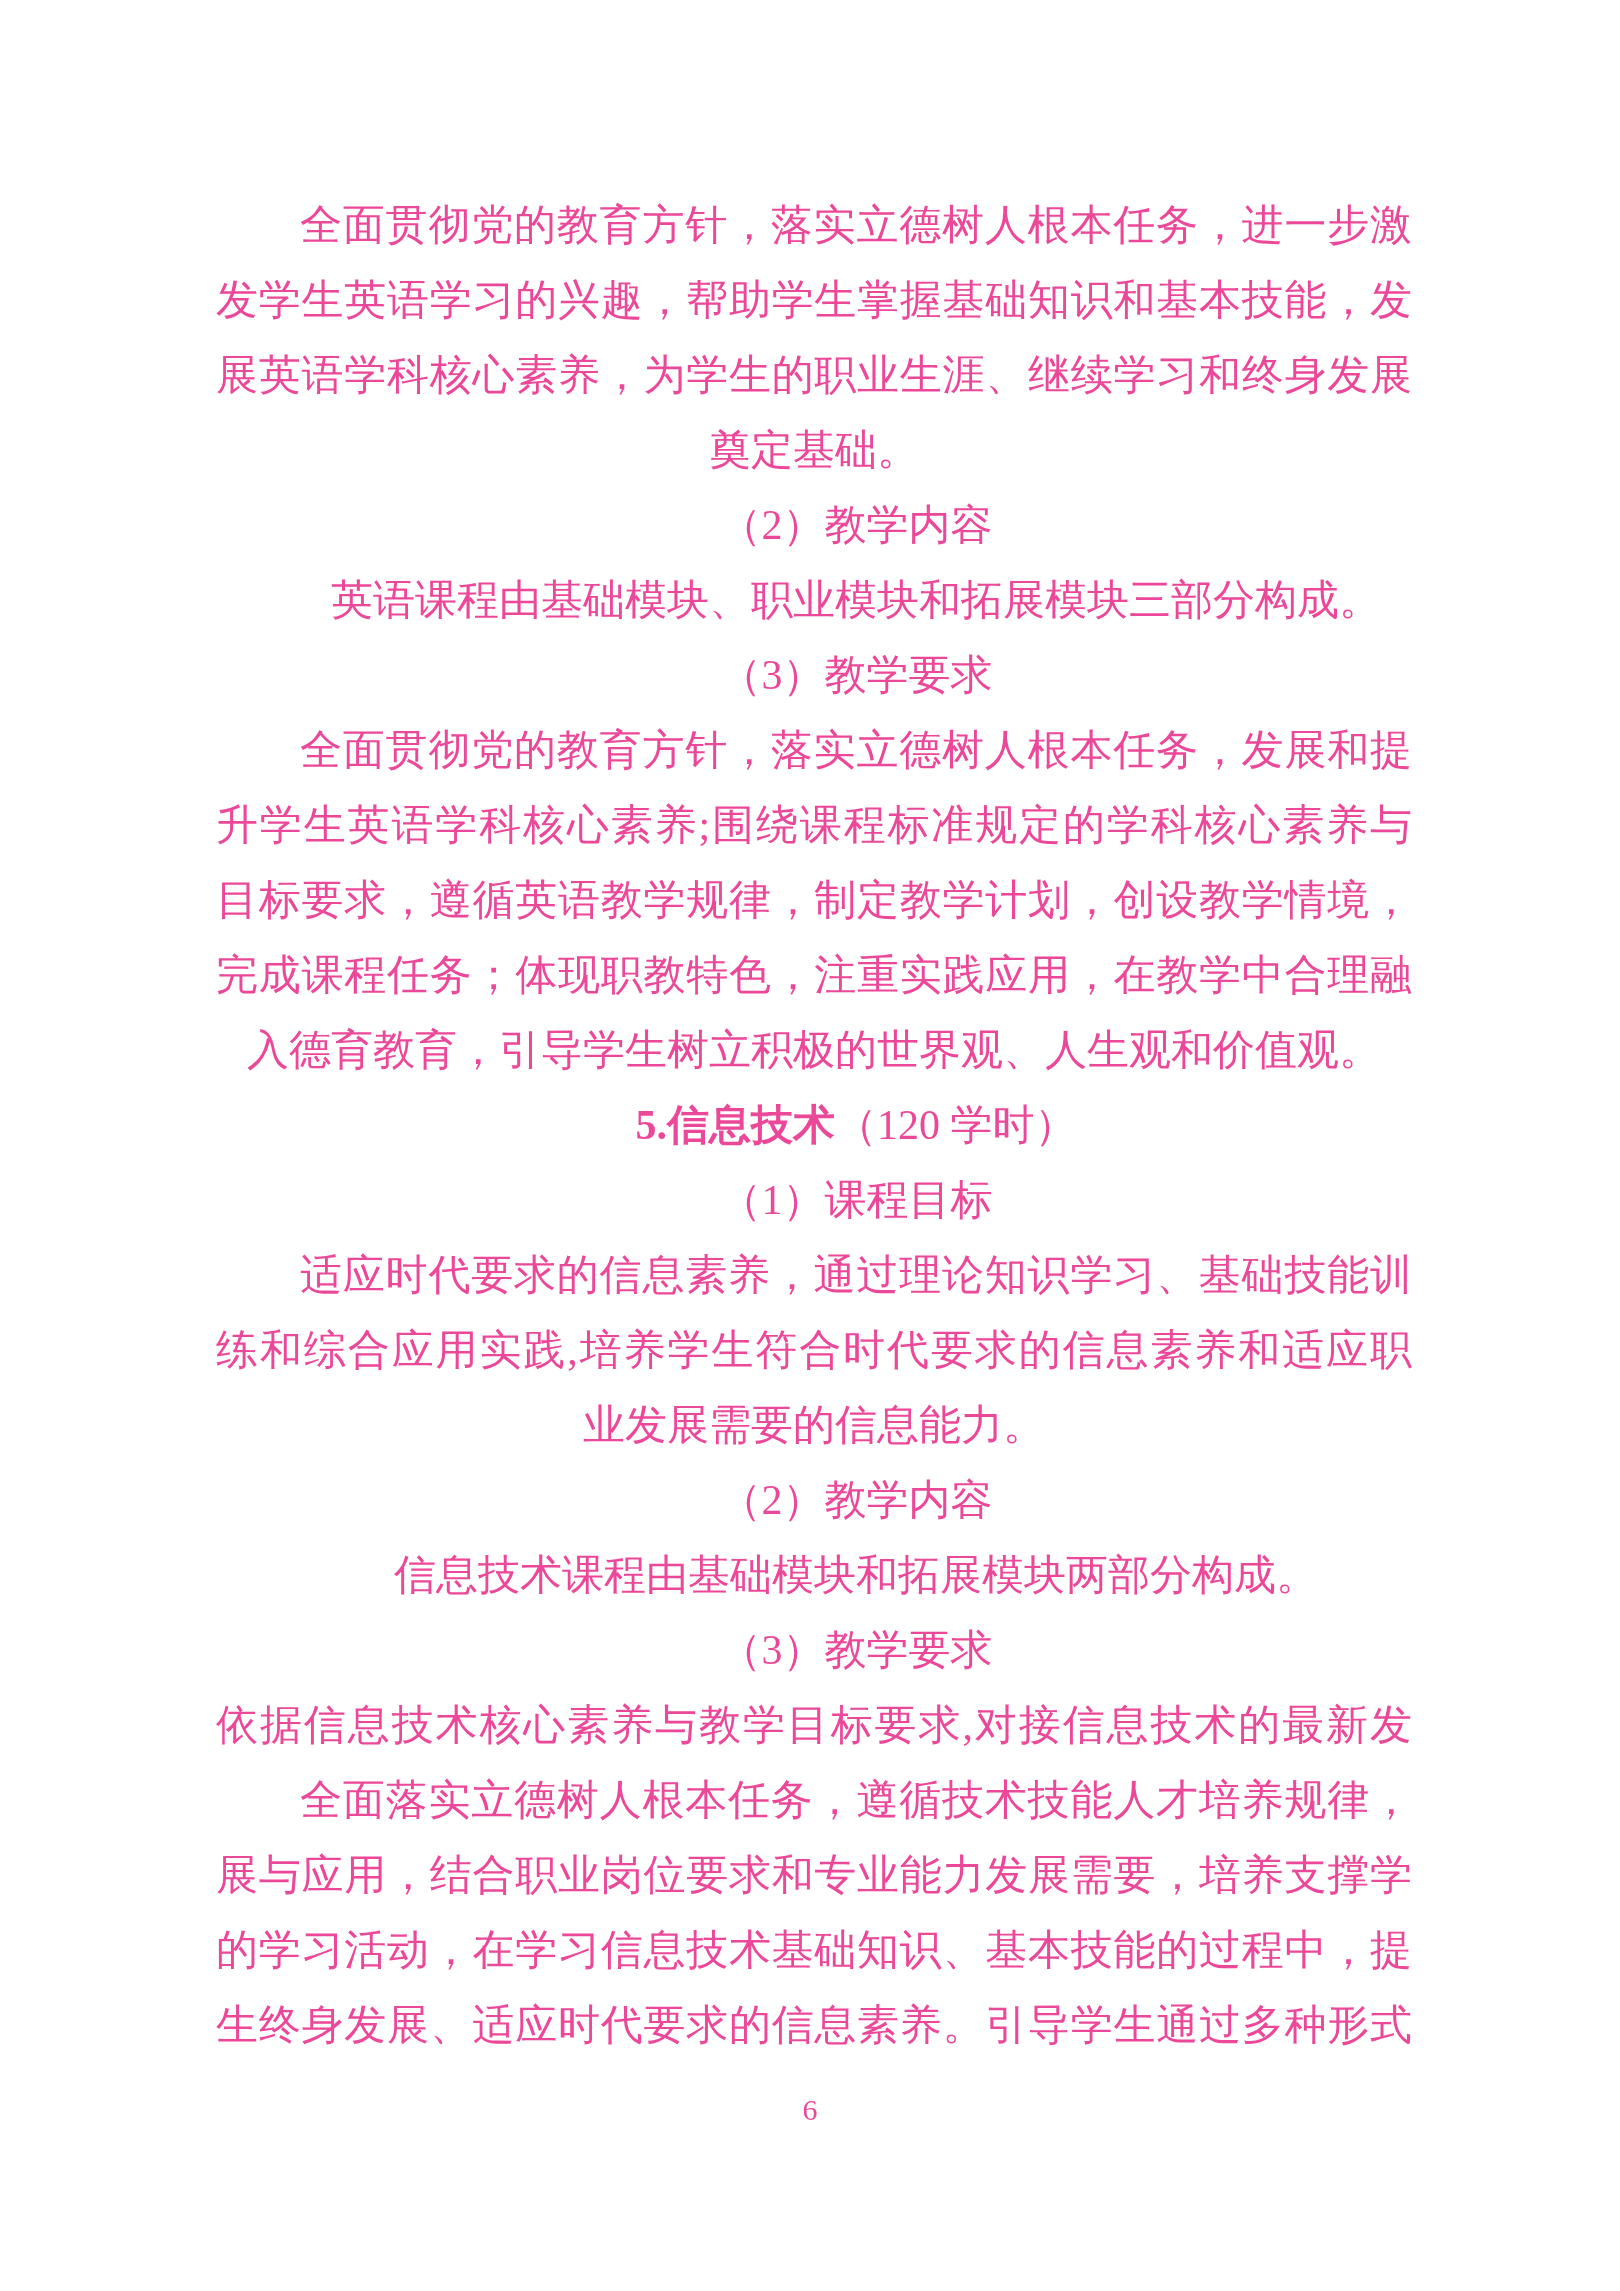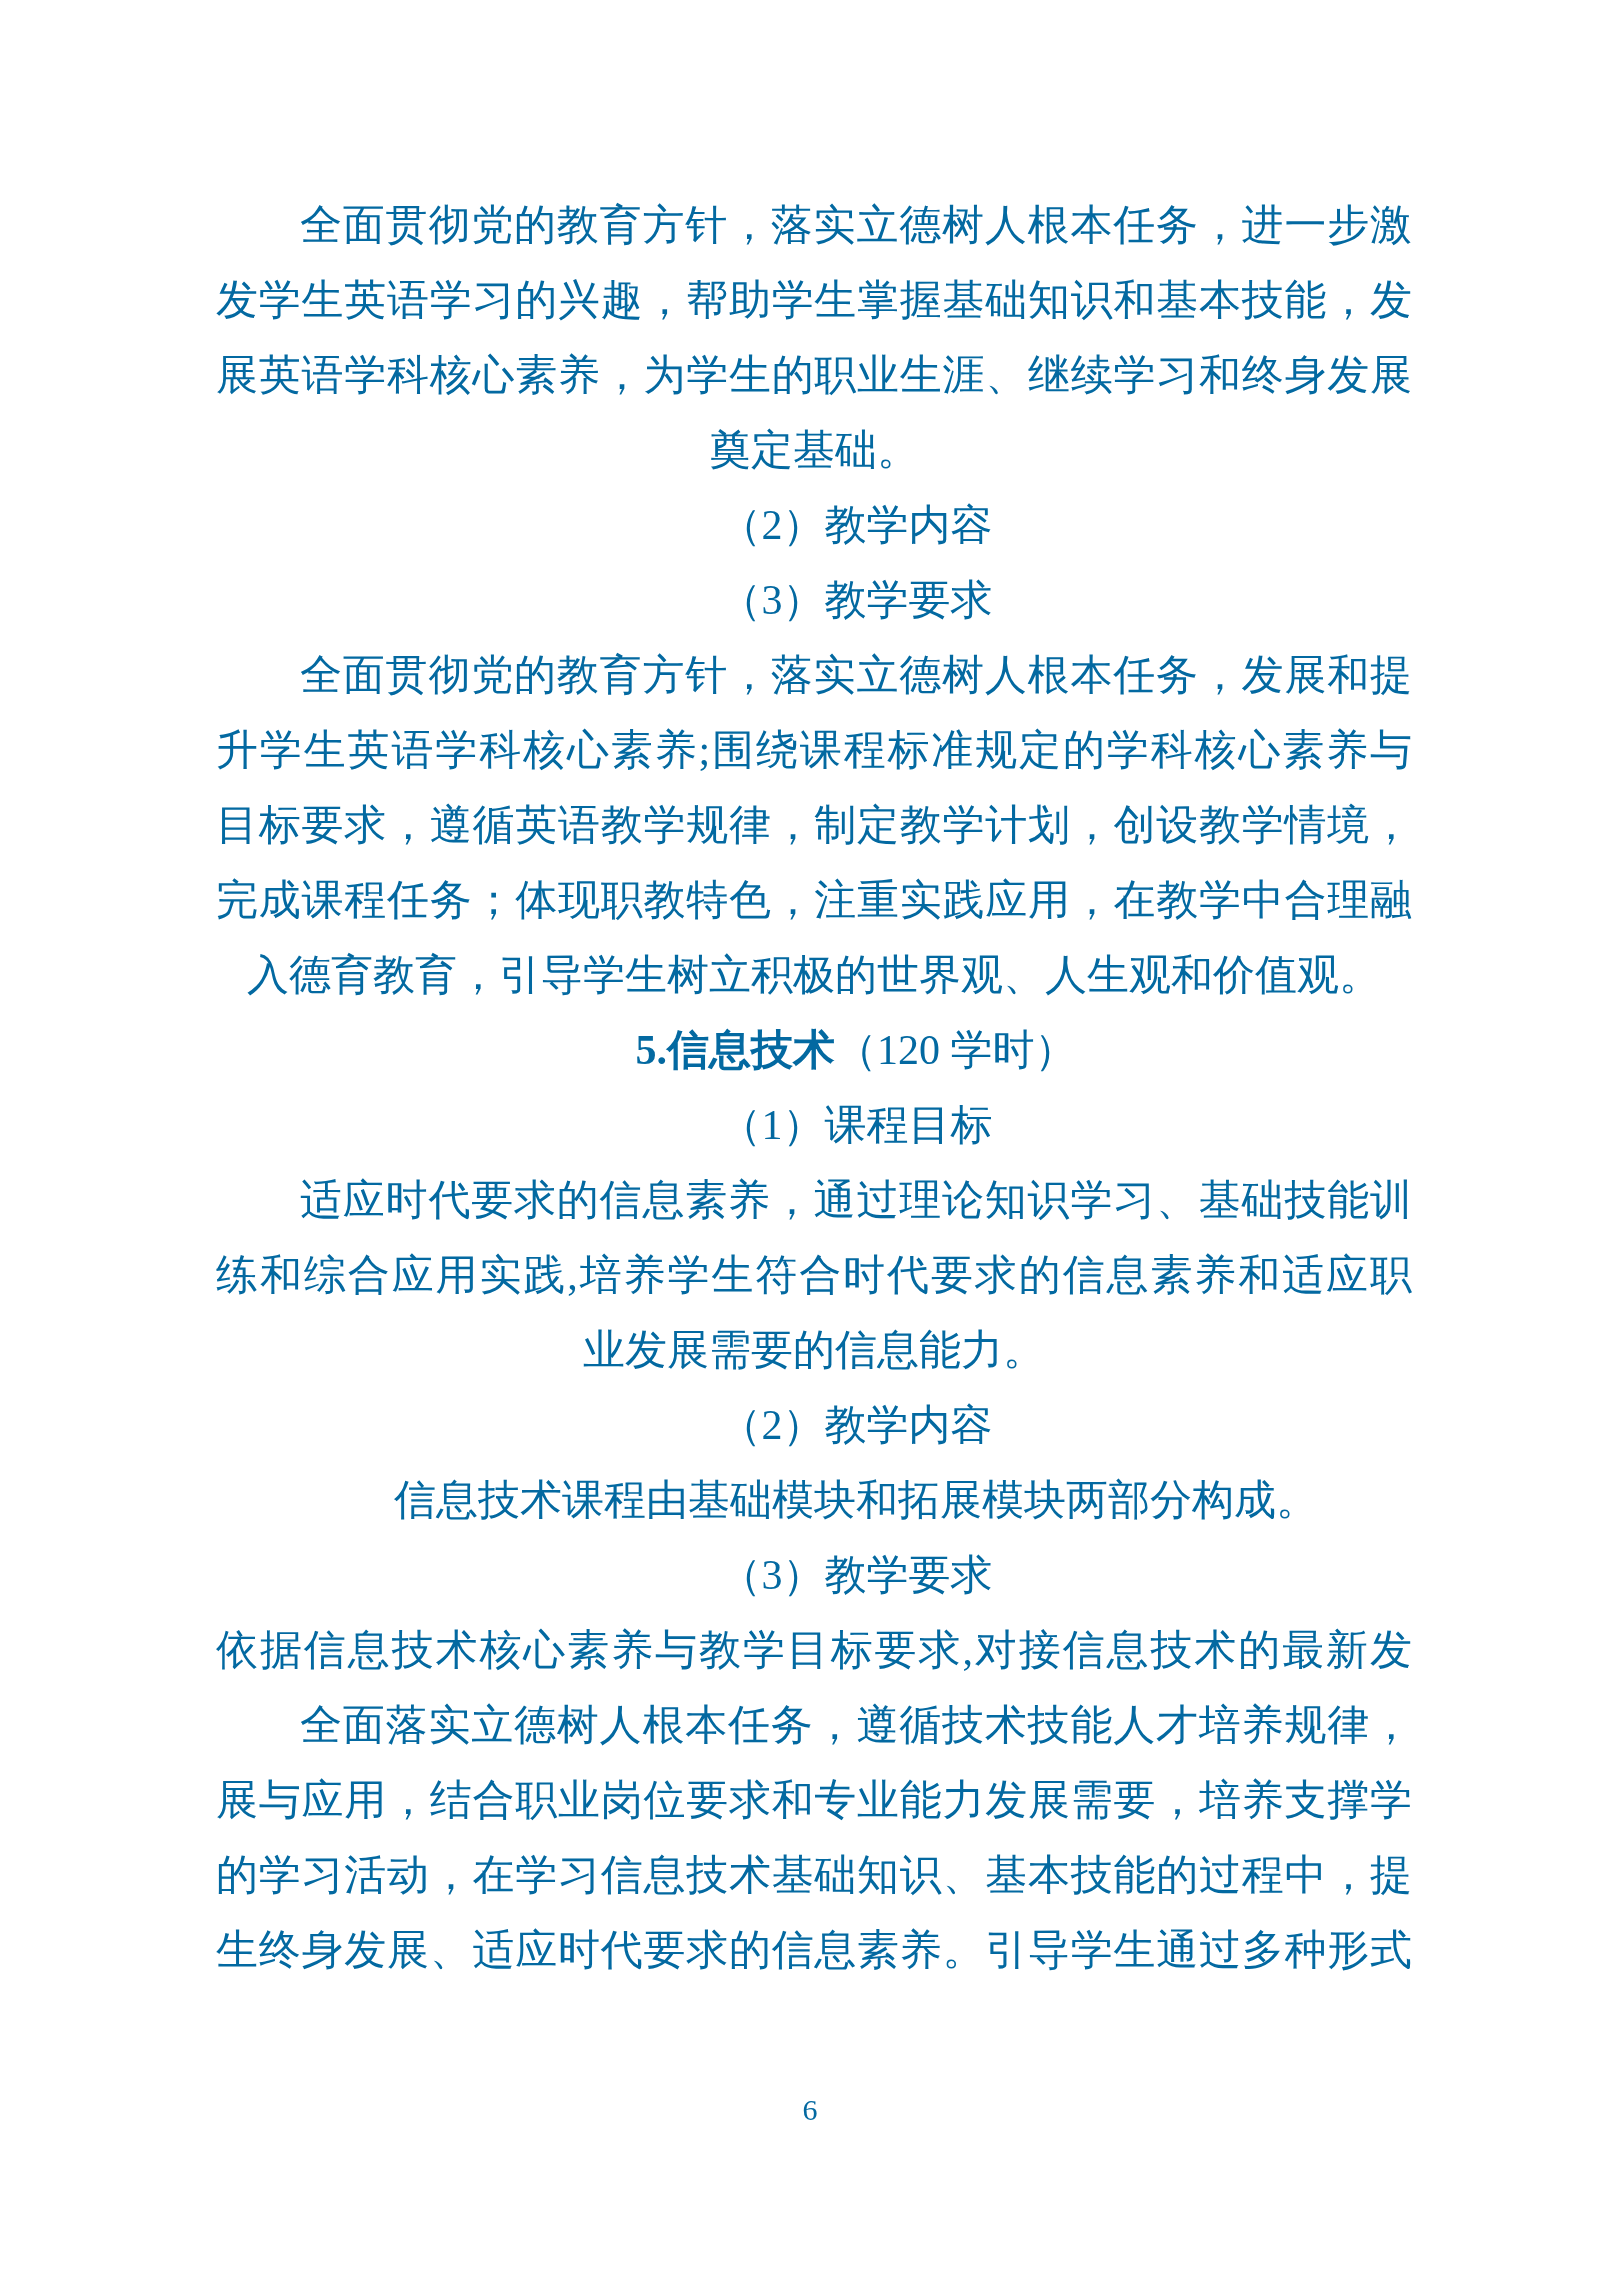--- a/index.html
+++ b/index.html
@@ -1,20 +1,20 @@
 <!DOCTYPE html>
 <html><head>
 <meta charset="utf-8">
 <style>
   html,body{margin:0;padding:0;background:#e8e8e8;}
   .page{
     position:relative;
     width:1620px;height:2292px;
     background:#ffffff;
-    color:#0369a1;
+    color:#ec4899;
     font-family:"Liberation Serif",serif;
     overflow:hidden;
     margin:0 auto;
   }
   .doc{
     position:absolute;
     left:216px;top:188px;
     width:1196px;
     font-size:42px;
   }
@@ -46,20 +46,21 @@
 </head>
 <body>
 
 <div class="page">
   <div class="doc" id="doc-body">
       <div class="line indent justify"><span>全面贯彻党的教育方针，落实立德树人根本任务，进一步激</span></div>
       <div class="line justify"><span>发学生英语学习的兴趣，帮助学生掌握基础知识和基本技能，发</span></div>
       <div class="line justify"><span>展英语学科核心素养，为学生的职业生涯、继续学习和终身发展</span></div>
       <div class="line"><span>奠定基础。</span></div>
       <div class="line indent"><span>（2）教学内容</span></div>
+      <div class="line indent"><span>英语课程由基础模块、职业模块和拓展模块三部分构成。</span></div>
       <div class="line indent"><span>（3）教学要求</span></div>
       <div class="line indent justify"><span>全面贯彻党的教育方针，落实立德树人根本任务，发展和提</span></div>
       <div class="line justify"><span>升学生英语学科核心素养;围绕课程标准规定的学科核心素养与</span></div>
       <div class="line justify"><span>目标要求，遵循英语教学规律，制定教学计划，创设教学情境，</span></div>
       <div class="line justify"><span>完成课程任务；体现职教特色，注重实践应用，在教学中合理融</span></div>
       <div class="line"><span>入德育教育，引导学生树立积极的世界观、人生观和价值观。</span></div>
       <div class="line indent"><span class="bold">5.信息技术</span><span>（120 学时）</span></div>
       <div class="line indent"><span>（1）课程目标</span></div>
       <div class="line indent justify"><span>适应时代要求的信息素养，通过理论知识学习、基础技能训</span></div>
       <div class="line justify"><span>练和综合应用实践,培养学生符合时代要求的信息素养和适应职</span></div>

